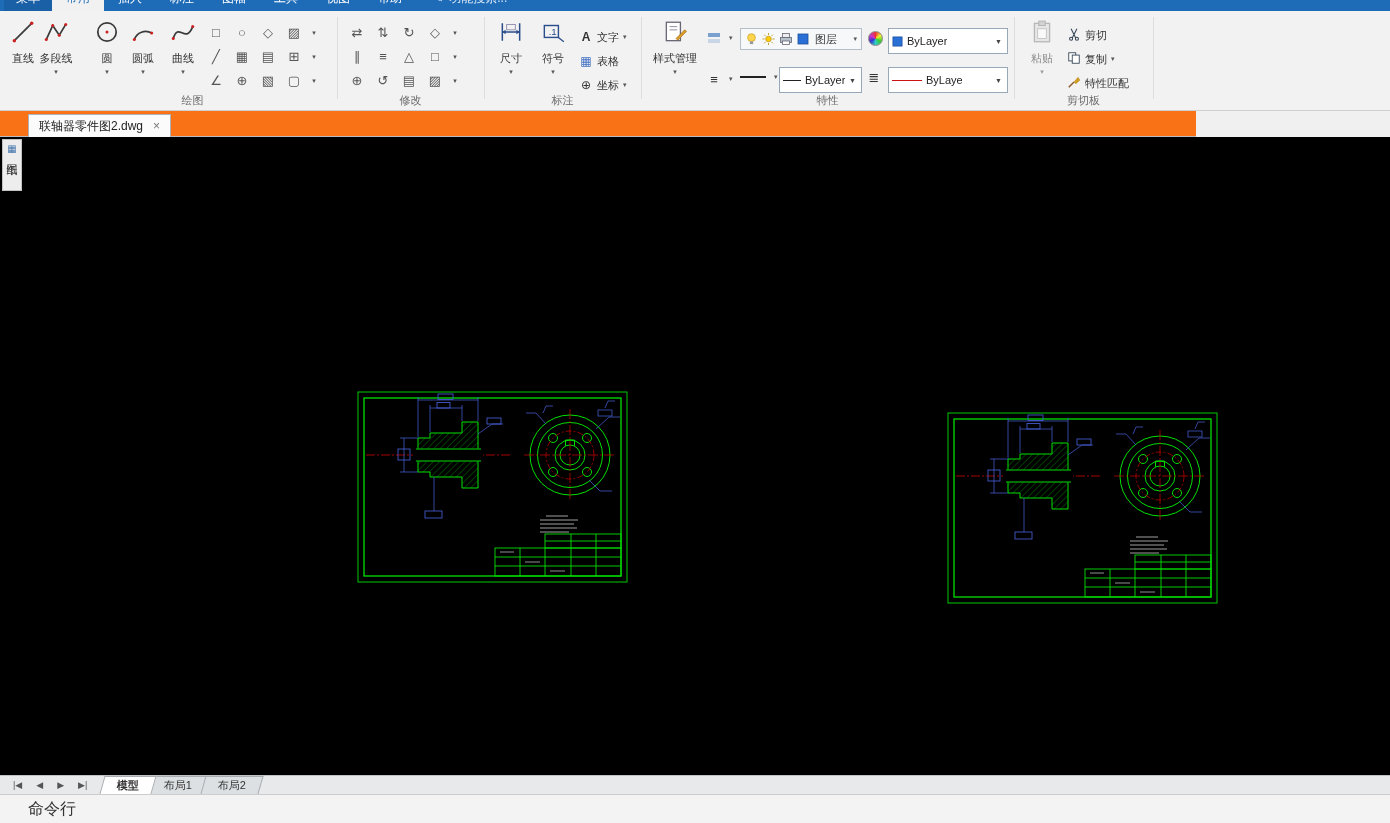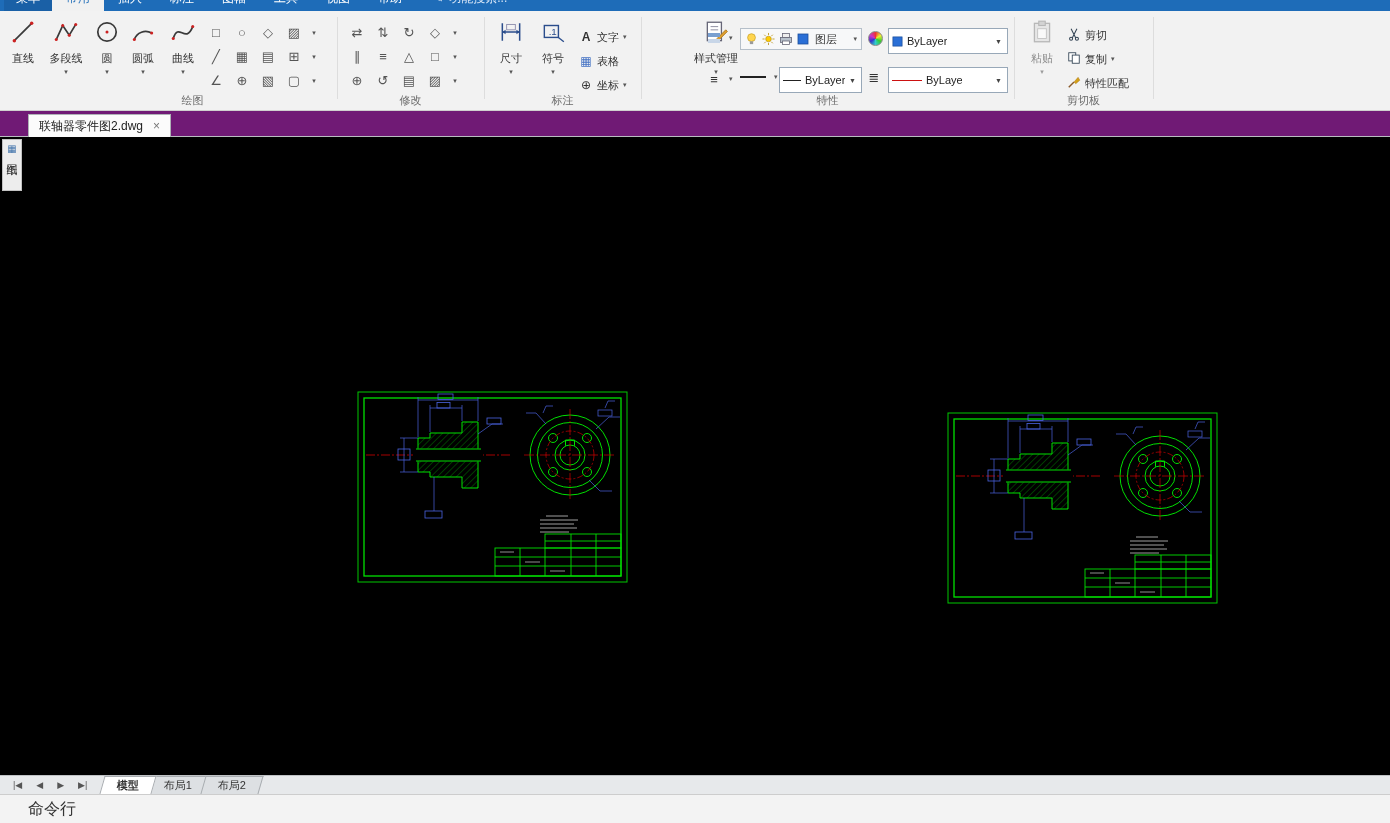--- a/index.html
+++ b/index.html
@@ -36,21 +36,21 @@
   .combo .carr{margin-left:auto;font-size:7px;color:#444;border-left:1px solid #d0d0d0;padding:0 2px;align-self:stretch;display:flex;align-items:center;}
   .layerbox{position:absolute;border:1px solid #b5bfc9;background:#f7f8f9;display:flex;align-items:center;padding:8px 4px;height:22px;}
   .layerbox .lb-ic{margin-right:4px;display:flex;align-items:center;}
   .lw-sample{display:inline-block;width:26px;height:2px;background:#222;margin-right:4px;}
   .lt-sample{display:inline-block;width:30px;height:1px;background:#cc1111;margin-right:4px;}
   .colorwheel{position:absolute;width:15px;height:15px;border-radius:50%;border:1px solid #888;
       background:conic-gradient(#e33,#ee3,#3c3,#3cc,#33c,#c3c,#e33);}
   .disabled{opacity:.55;filter:grayscale(1);}
 
   
-  .doctabbar{position:absolute;left:0;top:111px;width:1390px;height:26px;background:#701a75;border-bottom:1px solid #b9bcc0;}
+  .doctabbar{position:absolute;left:0;top:111px;width:1196px;height:26px;background:#f97316;border-bottom:1px solid #b9bcc0;}
   .doctab{position:absolute;left:28px;top:3px;height:23px;background:#fbfbfb;border:1px solid #aeb2b6;border-bottom:none;
       display:flex;align-items:center;padding:0 10px;font-size:12px;color:#222;}
   .doctab .close{margin-left:10px;color:#777;font-size:12px;}
 
   
   .canvas-wrap{position:absolute;left:0;top:137px;width:1390px;height:638px;background:#000;}
 
   
   .sidepal{position:absolute;left:2px;top:139px;width:20px;height:52px;background:#ededed;border:1px solid #c2c2c2;
       display:flex;flex-direction:column;align-items:center;padding-top:2px;z-index:6;}
@@ -96,21 +96,21 @@
   <div class="bigbtn" style="left:4px;width:38px;">
     <span class="ic">
       <svg class="mi" width="26" height="26" viewBox="0 0 24 24">
           <line x1="4" y1="20" x2="20" y2="4" stroke="#3a3a3a" stroke-width="1.6"></line>
           <circle cx="4" cy="20" r="1.6" fill="#c22"></circle>
           <circle cx="20" cy="4" r="1.6" fill="#c22"></circle>
         </svg>
     </span>
     <span class="lbl">直线</span>
   </div>
-  <div class="bigbtn" style="left:42px;width:48px;">
+  <div class="bigbtn" style="left:32px;width:48px;">
     <span class="ic">
       <svg class="mi" width="26" height="26" viewBox="0 0 24 24">
           <path d="M3 19 L9 6 L15 15 L21 5" fill="none" stroke="#3a3a3a" stroke-width="1.6"></path>
           <circle cx="3" cy="19" r="1.4" fill="#c22"></circle>
           <circle cx="9" cy="6" r="1.4" fill="#c22"></circle>
           <circle cx="15" cy="15" r="1.4" fill="#c22"></circle>
           <circle cx="21" cy="5" r="1.4" fill="#c22"></circle>
         </svg>
     </span>
     <span class="lbl">多段线</span>
@@ -221,21 +221,21 @@
     <span>表格</span>
   </div>
   <div class="smallrow" style="left:578px;top:64px;">
     <span class="sic" style="color:#333;">⊕</span>
     <span>坐标</span>
     <span class="arr">▾</span>
   </div>
   <div class="panel-label" style="left:484px;width:157px;">标注</div>
   <div class="vsep" style="left:641px;"></div>
 
-  <div class="bigbtn" style="left:648px;width:54px;margin-left:41px;">
+  <div class="bigbtn" style="left:648px;width:54px;">
     <span class="ic">
       <svg class="mi" width="26" height="26" viewBox="0 0 24 24">
           <rect x="4" y="3" width="13" height="17" fill="#fff" stroke="#667" stroke-width="1.2"></rect>
           <line x1="7" y1="7" x2="14" y2="7" stroke="#99a" stroke-width="1"></line>
           <line x1="7" y1="10" x2="14" y2="10" stroke="#99a" stroke-width="1"></line>
           <path d="M13 18 L21 10 l1.5 1.5 L14.5 19.5 Z" fill="#e0a030" stroke="#a97418" stroke-width="0.8"></path>
         </svg>
     </span>
     <span class="lbl">样式管理</span>
     <span class="arr">▾</span>

